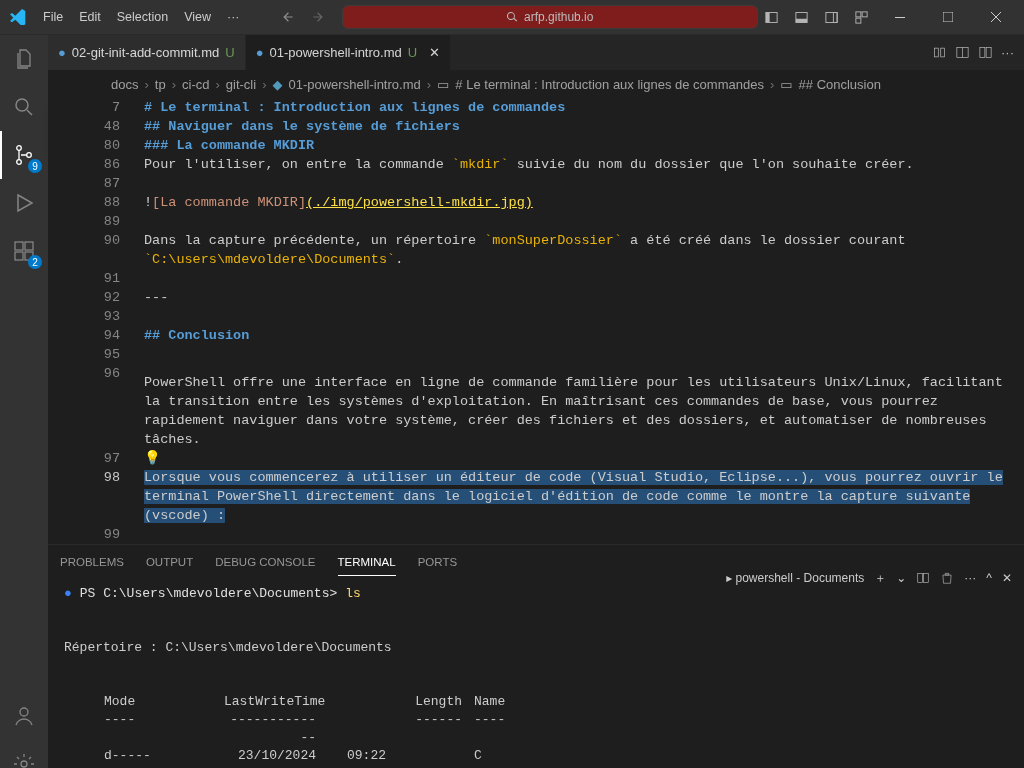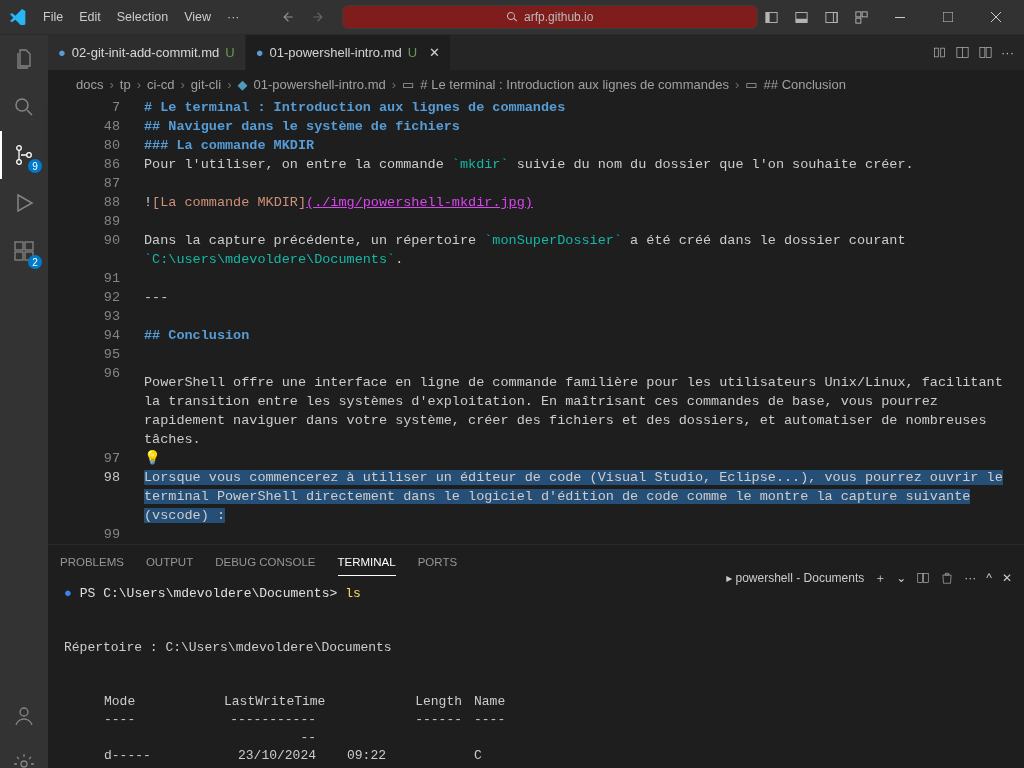--- a/index.html
+++ b/index.html
@@ -29,32 +29,32 @@
 
 
 .editor-area { flex:1; display:flex; flex-direction:column; }
 .tab-bar { height: 35px; background: #252526; display:flex; align-items:stretch; }
 .tab { padding: 0 10px; display:flex; align-items:center; gap:6px; background: #2d2d2d; border-right:1px solid #252526; font-size:13px; color:#ffffffcc; }
 .tab.active { background: #1e1e1e; }
 .tab.modified .dot { color:#fff; }
 .tab-actions { margin-left:auto; display:flex; align-items:center; gap:8px; padding-right:10px; color:#bfbfbf; }
 
 
-.breadcrumbs { height: 28px; background:#1e1e1e; border-bottom:0; padding: 0 12px 0 28px; display:flex; align-items:center; font-size:13px; color:#a0a0a0; gap:6px; overflow:hidden; white-space:nowrap; }
+.breadcrumbs { height: 28px; background:#1e1e1e; border-bottom:0; padding: 0 12px 0 28px; display:flex; align-items:center; font-size:13px; color:#a0a0a0; gap:6px; overflow:hidden; white-space:nowrap;margin-left:35px; }
 .breadcrumbs .chev { opacity:.6; }
 
 
 .sticky { background:#1e1e1e; box-shadow: 0 4px 6px -4px rgba(0,0,0,.6); }
 .code-row { display:flex; font-size:13.5px; line-height:19px; }
 .code-row .ln { width: 96px; text-align:right; padding-right:24px; color:#858585; flex-shrink:0; }
 .code-row .lc { flex:1; white-space:pre; }
 .c-head { color:#569cd6; font-weight:bold; }
-.c-str { color:#14b8a6; }
+.c-str { color:#eab308; }
 .c-linktxt { color:#ce9178; }
-.c-linkurl { color:#d946ef; text-decoration:underline; }
+.c-linkurl { color:#fde047; text-decoration:underline; }
 .c-punct { color:#d4d4d4; }
 .bulb { color:#ffcc00; }
 .hl { background:#264f78; border-radius:1px; }
 
 .editor-body { flex:1; overflow:hidden; background:#1e1e1e; }
 
 
 .panel { height: 244px; background:#1e1e1e; border-top:1px solid #2a2a2a; display:flex; flex-direction:column; }
 .panel-tabs { height:34px; display:flex; align-items:center; padding:0 12px; gap:22px; color:#969696; font-size:11.5px; }
 .panel-tab.active { color:#fff; position:relative; }

